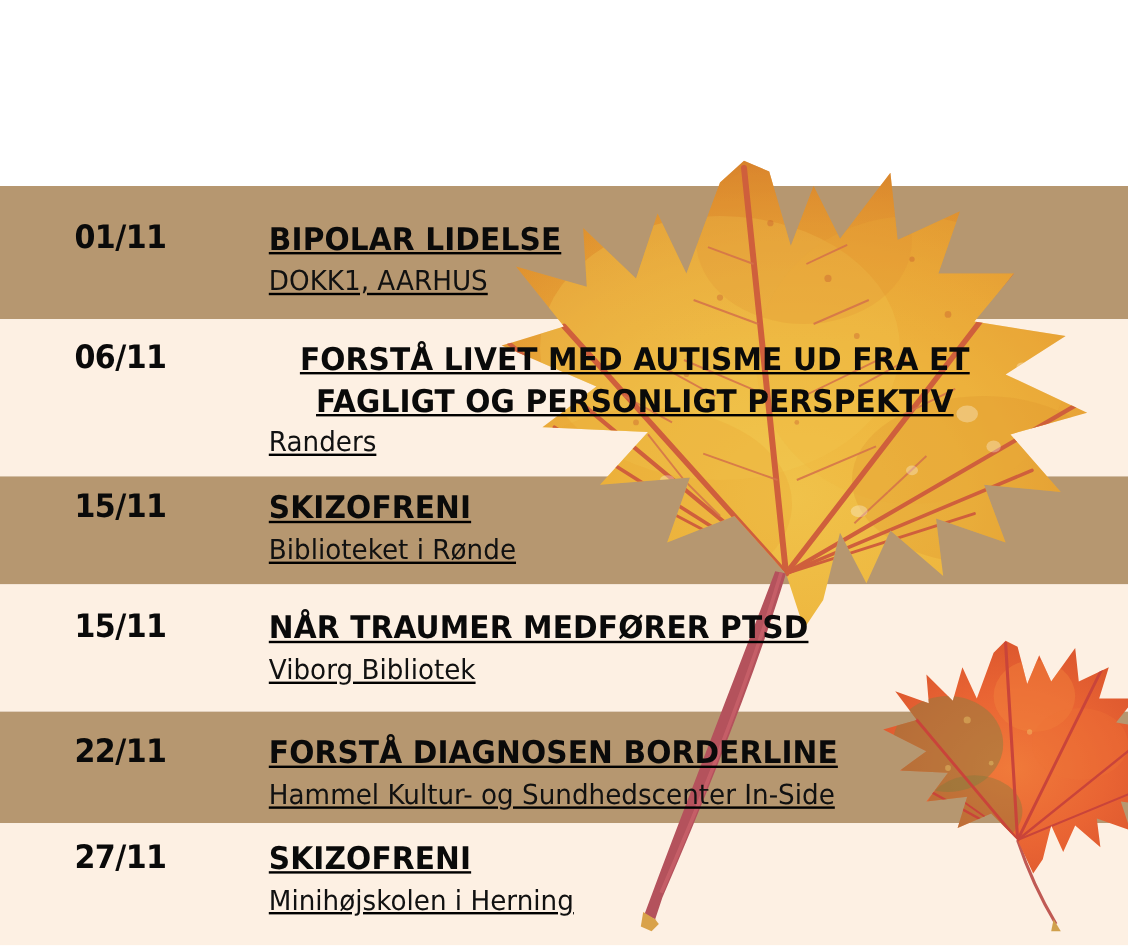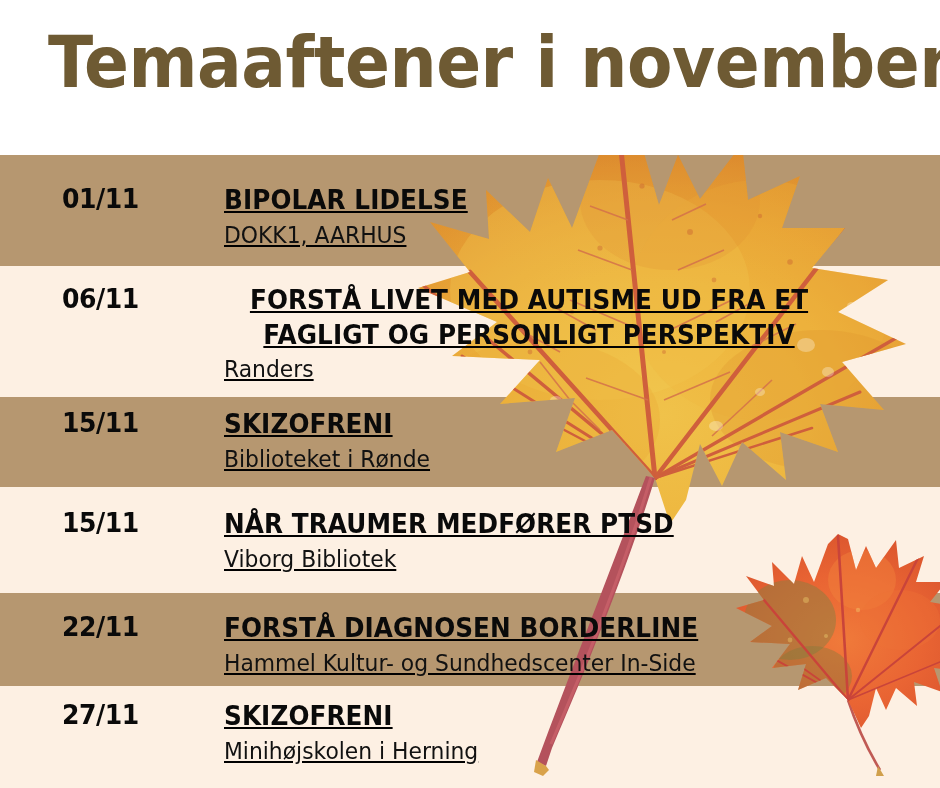--- a/index.html
+++ b/index.html
@@ -297,23 +297,20 @@
             <circle cx="806" cy="600" r="3"></circle>
               <circle cx="790" cy="640" r="2.4"></circle>
             <circle cx="826" cy="636" r="2"></circle>
               <circle cx="858" cy="610" r="2.2"></circle>
           </g>
         </g>
       </g>
     </svg>
   </div>
 
-  <div class="header">
-    <div class="header-title">Temaaftener i november</div>
-  </div>
 
   <div class="rows">
 
     <div class="row" style="top:183px;">
       <div class="row-date">01/11</div>
       <div class="row-body">
         <div class="row-title">BIPOLAR LIDELSE</div>
         <div class="row-venue">DOKK1, AARHUS</div>
       </div>
     </div>

